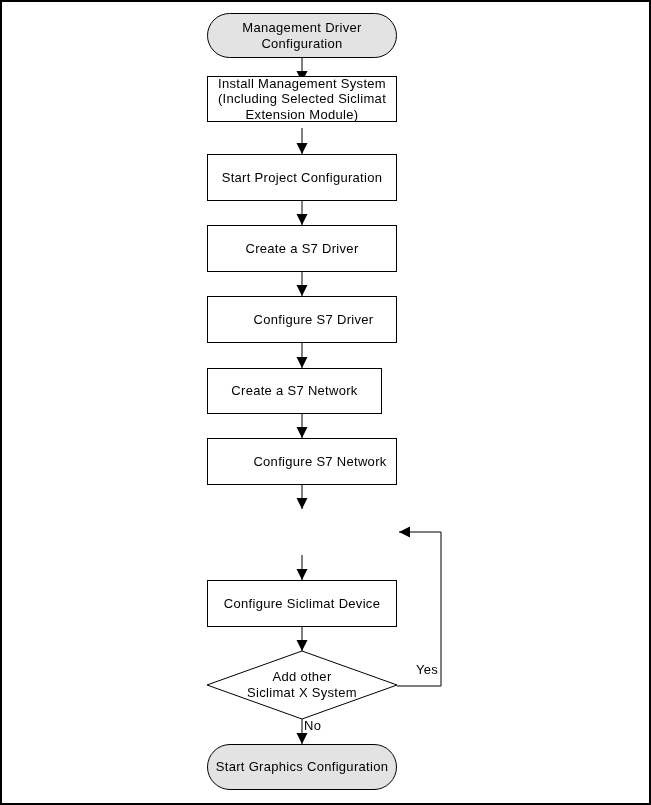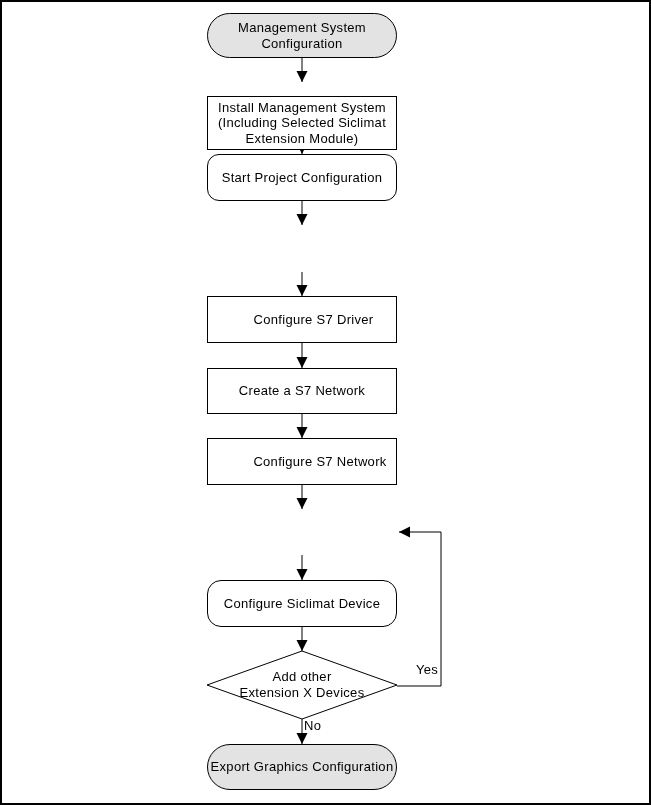--- a/index.html
+++ b/index.html
@@ -78,42 +78,43 @@
     <line x1="302" y1="485" x2="302" y2="509" stroke="#000" stroke-width="1" marker-end="url(#arrowhead)"></line>
     <line x1="302" y1="555" x2="302" y2="580" stroke="#000" stroke-width="1" marker-end="url(#arrowhead)"></line>
     <line x1="302" y1="627" x2="302" y2="651" stroke="#000" stroke-width="1" marker-end="url(#arrowhead)"></line>
     <line x1="302" y1="719" x2="302" y2="744" stroke="#000" stroke-width="1" marker-end="url(#arrowhead)"></line>
 
     <polyline points="397,686 441,686 441,532 399,532" fill="none" stroke="#000" stroke-width="1" marker-end="url(#arrowhead)"></polyline>
 
     <polygon points="207,685 302,651 397,685 302,719" fill="#ffffff" stroke="#000" stroke-width="1"></polygon>
   </svg>
 
-  <div class="node terminator" style="left:207px; top:13px; width:190px; height:45px;">Management System
+  <div class="node terminator" style="left:207px; top:13px; width:190px; height:45px;">Management Driver
 Configuration</div>
 
-  <div class="node process" style="left:207px; top:96px; width:190px; height:54px;">Install Management System
+  <div class="node process" style="left:207px; top:76px; width:190px; height:46px;">Install Management System
 (Including Selected Siclimat
 Extension Module)</div>
 
-  <div class="node process" style="left:207px; top:154px; width:190px; height:47px;border-radius:12px;">Start Project Configuration</div>
+  <div class="node process" style="left:207px; top:154px; width:190px; height:47px;">Start Project Configuration</div>
 
+  <div class="node process" style="left:207px; top:225px; width:190px; height:47px;">Create a S7 Driver</div>
 
   <div class="node process" style="left:207px; top:296px; width:190px; height:47px;padding-left:23px;">Configure S7 Driver</div>
 
-  <div class="node process" style="left:207px; top:368px; width:190px; height:46px;">Create a S7 Network</div>
+  <div class="node process" style="left:207px; top:368px; width:175px; height:46px;">Create a S7 Network</div>
 
   <div class="node process" style="left:207px; top:438px; width:190px; height:47px;padding-left:36px;">Configure S7 Network</div>
 
 
-  <div class="node process" style="left:207px; top:580px; width:190px; height:47px;border-radius:14px;">Configure Siclimat Device</div>
+  <div class="node process" style="left:207px; top:580px; width:190px; height:47px;">Configure Siclimat Device</div>
 
   <div class="decision-label" style="left:217px; top:651px; width:170px; height:68px;">Add other
-Extension X Devices</div>
+Siclimat X System</div>
 
-  <div class="node terminator" style="left:207px; top:744px; width:190px; height:46px;">Export Graphics Configuration</div>
+  <div class="node terminator" style="left:207px; top:744px; width:190px; height:46px;">Start Graphics Configuration</div>
 
   <div class="edge-label" style="left:399px; top:662px;margin-left:17px;">Yes</div>
 
   <div class="edge-label" style="left:304px; top:718px;">No</div>
 
   <div class="frame"></div>
 </div>
 
 </body></html>

